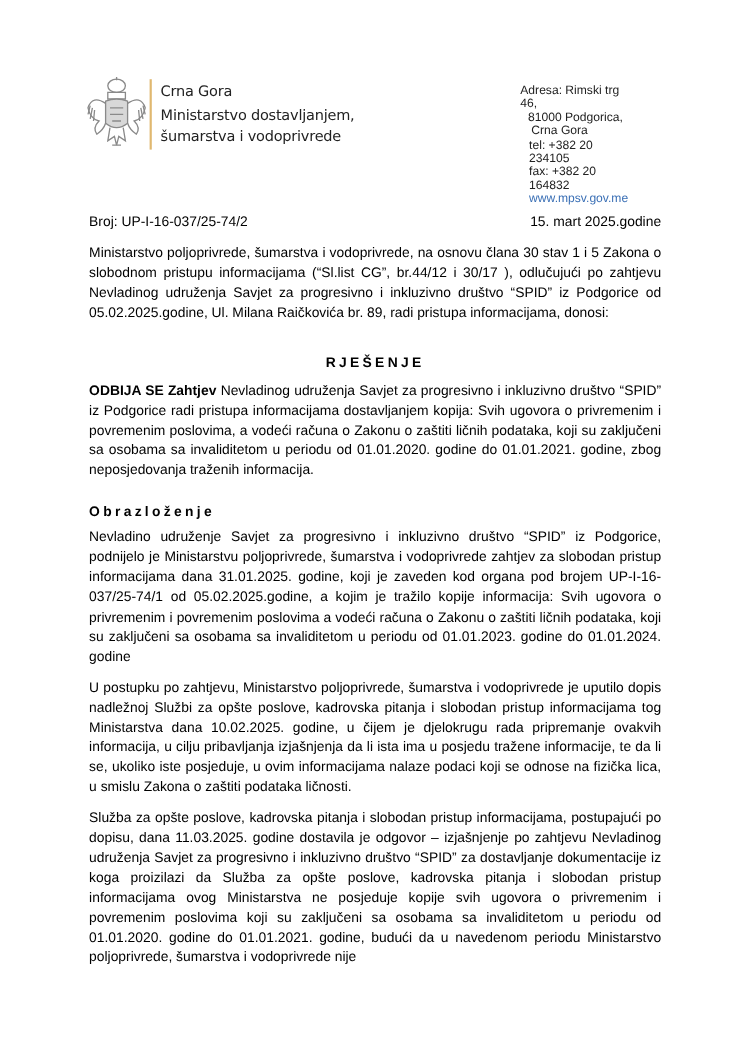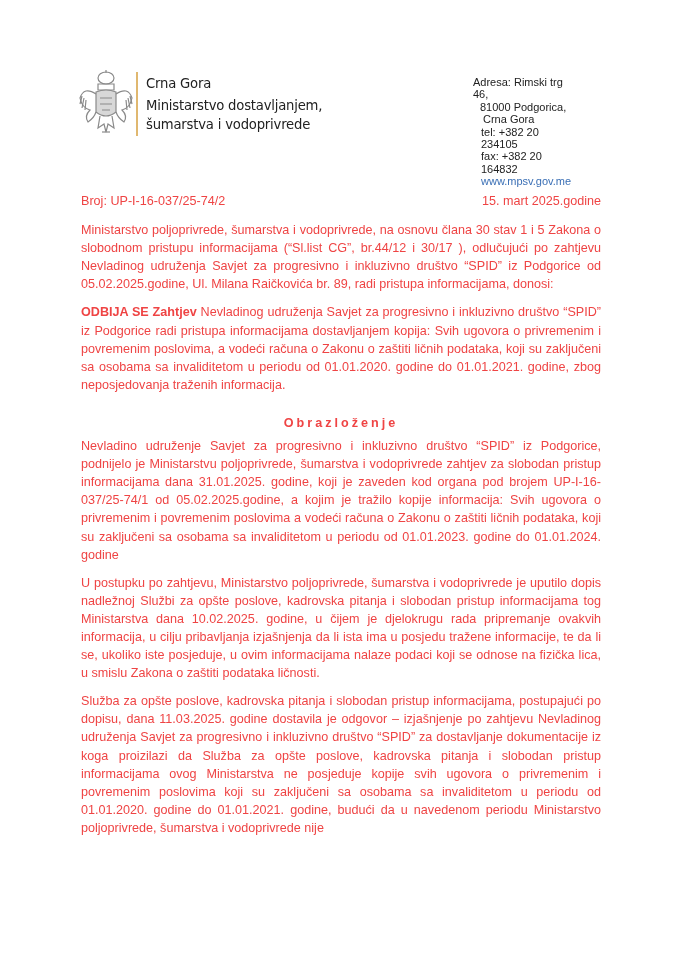--- a/index.html
+++ b/index.html
@@ -13,25 +13,25 @@
     .ministry-block { position: absolute; left: 146px; top: 74px; font-family: "DejaVu Sans", sans-serif; font-size: 13.2px; line-height: 19px; color: #222; letter-spacing: -0.2px; }
     .ministry-block .country { margin-bottom: 3px; }
     .address-block { position: absolute; left: 473px; top: 76px; font-size: 11px; line-height: 12.4px; color: #222; }
     .address-block .ind1 { padding-left: 8px; }
     .address-block .ind2 { padding-left: 8px; }
     .address-block .web { padding-left: 8px; color: #3a6fb5; }
     .address-block .l1 { padding-left: 0; }
     .address-block .l2 { padding-left: 7px; }
     .address-block .l3 { padding-left: 10px; }
 
-    .content { position: absolute; left: 81px; top: 192px; width: 520px; font-size: 12.6px; line-height: 18.1px; color: #ef4444; }
+    .content { position: absolute; left: 81px; top: 192px; width: 520px; font-size: 12.6px; line-height: 18.1px; color: #000000; }
     .ref-row { display: flex; justify-content: space-between; margin-bottom: 11px; }
     p { margin: 0 0 10px 0; text-align: justify; }
     .center-title { text-align: center; font-weight: bold; letter-spacing: 3px; margin: 28px 0 6px 0; font-size: 12.6px; }
-    .center-title2 { text-align: center; font-weight: bold; letter-spacing: 3px; margin: 20px 0 5px 0; font-size: 12.6px; }
+    .center-title2 { text-align: left; font-weight: bold; letter-spacing: 3px; margin: 20px 0 5px 0; font-size: 12.6px; }
     .bold { font-weight: bold; margin-top: 40px; }
   </style>
 </head>
 <body>
 
 <div class="header">
   <svg class="emblem" viewBox="0 0 68 72">
     <g fill="none" stroke="#8a8a8a" stroke-width="1.2">
       <ellipse cx="30" cy="10" rx="8" ry="6"></ellipse>
       <line x1="30" y1="2" x2="30" y2="5"></line>
@@ -63,19 +63,20 @@
 </div>
 
 <div class="content">
   <div class="ref-row">
     <span>Broj: UP-I-16-037/25-74/2</span>
     <span>15. mart 2025.godine</span>
   </div>
 
   <p>Ministarstvo poljoprivrede, šumarstva i vodoprivrede, na osnovu člana 30 stav 1 i 5 Zakona o slobodnom pristupu informacijama (“Sl.list CG”, br.44/12 i 30/17 ), odlučujući po zahtjevu Nevladinog udruženja Savjet za progresivno i inkluzivno društvo “SPID” iz Podgorice od 05.02.2025.godine, Ul. Milana Raičkovića br. 89, radi pristupa informacijama, donosi:</p>
 
+  <div class="center-title">RJEŠENJE</div>
   <p><span class="bold">ODBIJA SE Zahtjev</span><span> Nevladinog udruženja Savjet za progresivno i inkluzivno društvo “SPID” iz Podgorice radi pristupa informacijama dostavljanjem kopija: Svih ugovora o privremenim i povremenim poslovima, a vodeći računa o Zakonu o zaštiti ličnih podataka, koji su zaključeni sa osobama sa invaliditetom u periodu od 01.01.2020. godine do 01.01.2021. godine, zbog neposjedovanja traženih informacija.</span></p>
 
   <div class="center-title2">Obrazloženje</div>
   <p>Nevladino udruženje Savjet za progresivno i inkluzivno društvo “SPID” iz Podgorice, podnijelo je Ministarstvu poljoprivrede, šumarstva i vodoprivrede zahtjev za slobodan pristup informacijama dana 31.01.2025. godine, koji je zaveden kod organa pod brojem UP-I-16-037/25-74/1 od 05.02.2025.godine,  a kojim je tražilo kopije informacija: Svih ugovora o privremenim i povremenim poslovima a vodeći računa o Zakonu o zaštiti ličnih podataka, koji su zaključeni sa osobama sa invaliditetom u periodu od 01.01.2023. godine do 01.01.2024. godine</p>
   <p>U postupku po zahtjevu, Ministarstvo poljoprivrede, šumarstva i vodoprivrede je uputilo dopis nadležnoj Službi za opšte poslove, kadrovska pitanja i slobodan pristup informacijama tog Ministarstva dana 10.02.2025. godine, u čijem je djelokrugu rada pripremanje ovakvih informacija, u cilju pribavljanja izjašnjenja da li ista ima u posjedu tražene informacije, te da li se, ukoliko iste posjeduje, u ovim informacijama nalaze podaci koji se odnose na fizička lica, u smislu Zakona o zaštiti podataka ličnosti.</p>
   <p>Služba za opšte poslove, kadrovska pitanja i slobodan pristup informacijama, postupajući po dopisu, dana 11.03.2025. godine dostavila je odgovor – izjašnjenje po zahtjevu Nevladinog udruženja Savjet za progresivno i inkluzivno društvo “SPID” za dostavljanje dokumentacije iz koga proizilazi da Služba za opšte poslove, kadrovska pitanja i slobodan pristup informacijama ovog Ministarstva ne posjeduje kopije svih ugovora o privremenim i povremenim poslovima koji su zaključeni sa osobama sa invaliditetom u periodu od 01.01.2020. godine do 01.01.2021. godine, budući da u navedenom periodu Ministarstvo poljoprivrede, šumarstva i vodoprivrede nije</p>
 </div>
 
 </body></html>

